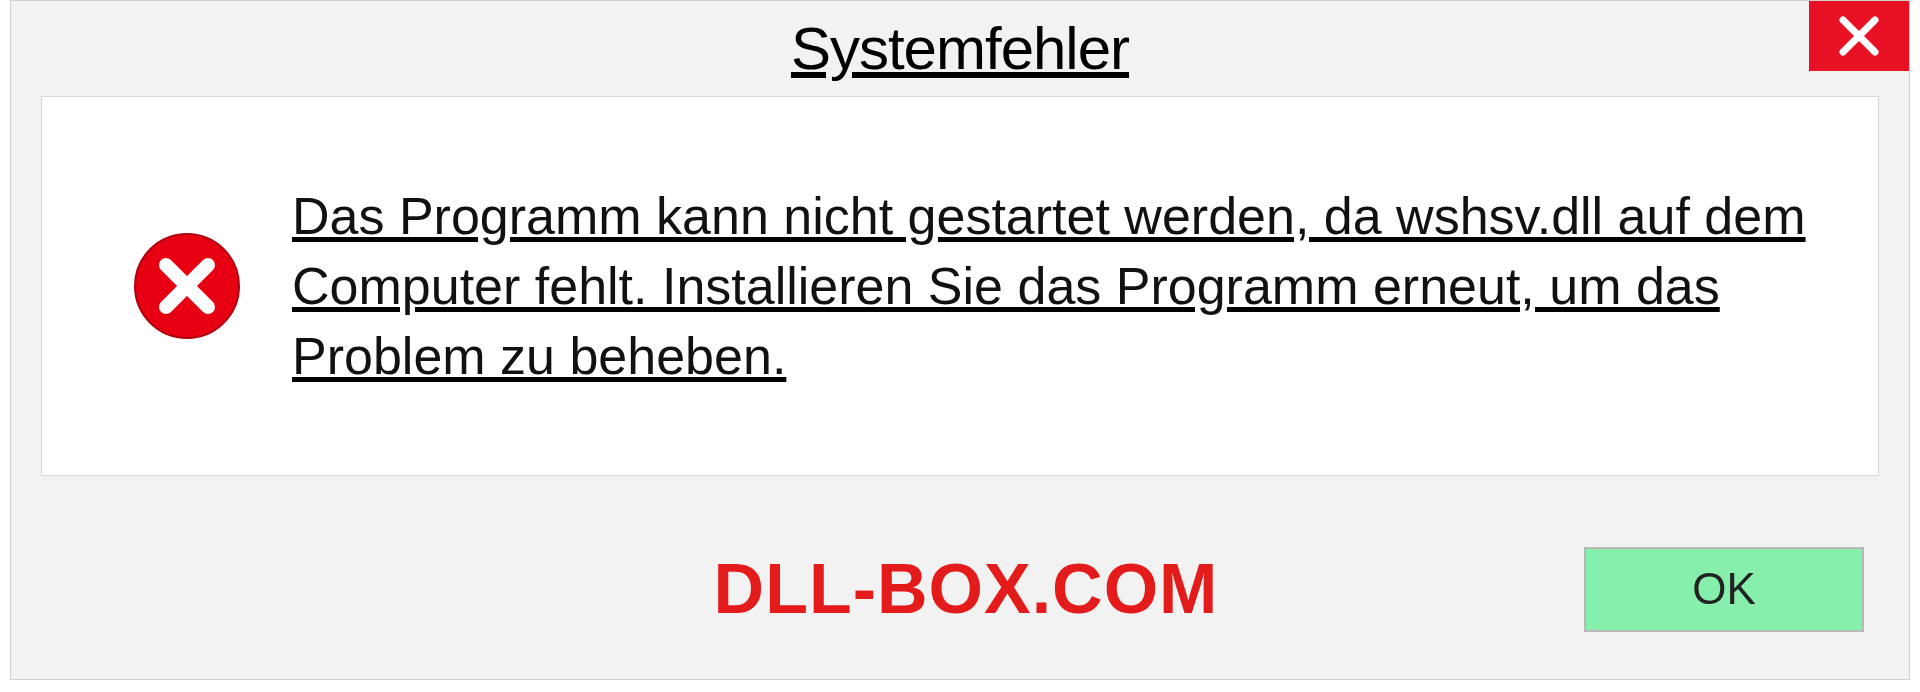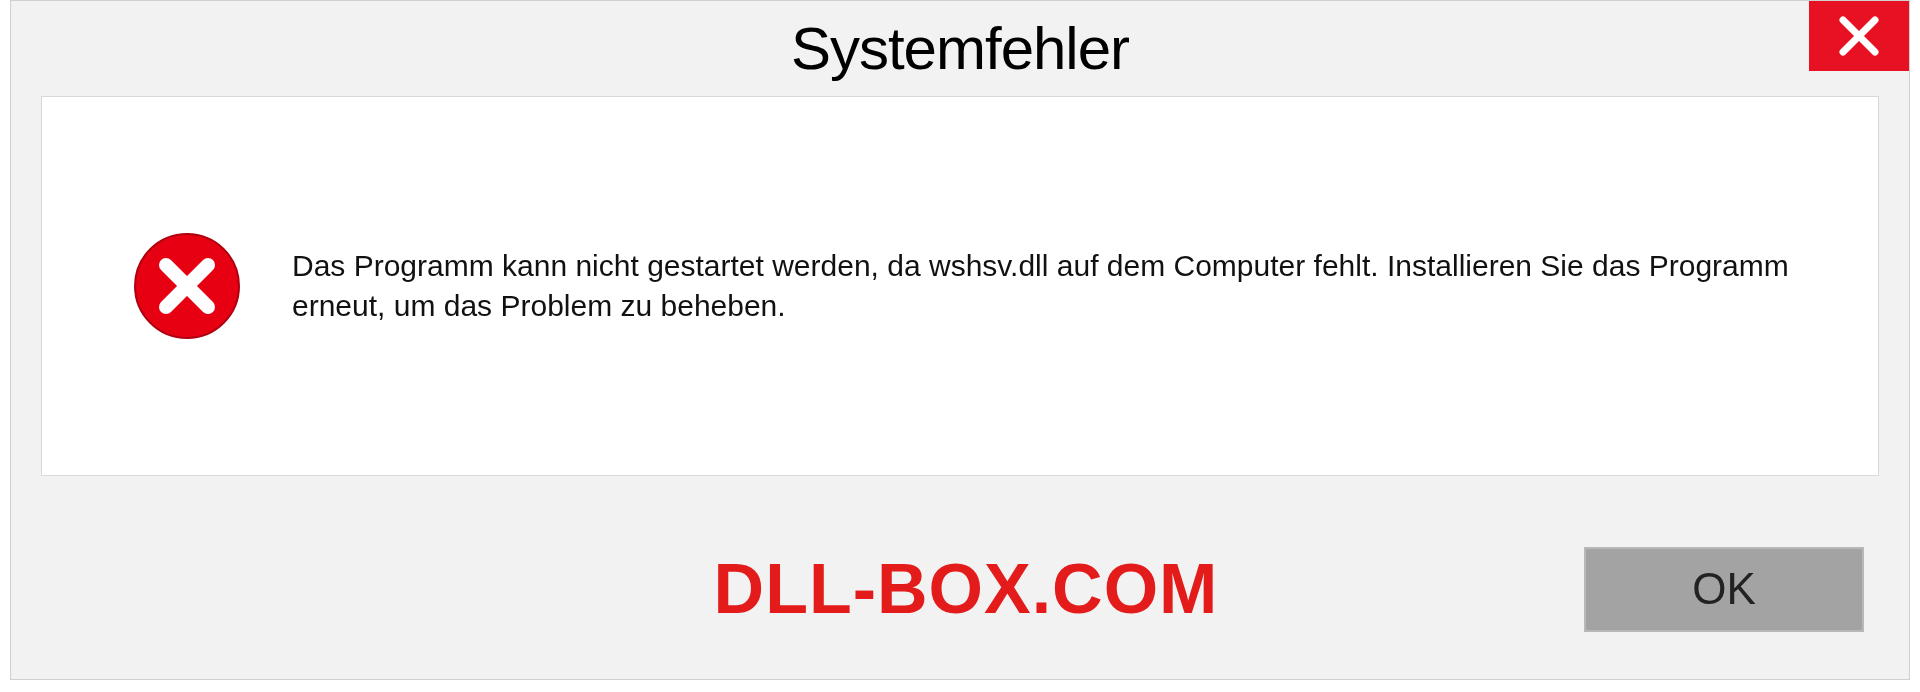--- a/index.html
+++ b/index.html
@@ -15,20 +15,21 @@
       position: relative;
     }
     .dialog {
       position: absolute;
       left: 10px;
       top: 0;
       width: 1900px;
       height: 680px;
       background: #f2f2f2;
       border: 1px solid #d0d0d0;
+      text-decoration: underline;
     }
     .titlebar {
       position: relative;
       height: 95px;
       display: flex;
       align-items: center;
       justify-content: center;
     }
     .title {
       font-size: 60px;
@@ -61,21 +62,21 @@
       align-items: center;
       padding: 0 50px 0 90px;
     }
     .error-icon {
       flex-shrink: 0;
       width: 110px;
       height: 110px;
       margin-right: 50px;
     }
     .message {
-      font-size: 30px;
+      font-size: 52px;
       line-height: 1.35;
       color: #111;
       font-weight: 400;
     }
     .footer {
       position: absolute;
       bottom: 0;
       left: 12px;
       right: 0;
       height: 180px;
@@ -90,21 +91,21 @@
       transform: translateX(-50%);
       font-size: 70px;
       font-weight: 800;
       color: #e31b1b;
       letter-spacing: 1px;
       font-family: Arial, sans-serif;
     }
     .ok-btn {
       width: 280px;
       height: 85px;
-      background: #a3a3a3;
+      background: #86efac;
       border: 2px solid #b8b8b8;
       font-size: 44px;
       color: #222;
       display: flex;
       align-items: center;
       justify-content: center;
       cursor: pointer;
       font-family: "Segoe UI", Arial, sans-serif;
     }
   </style>

